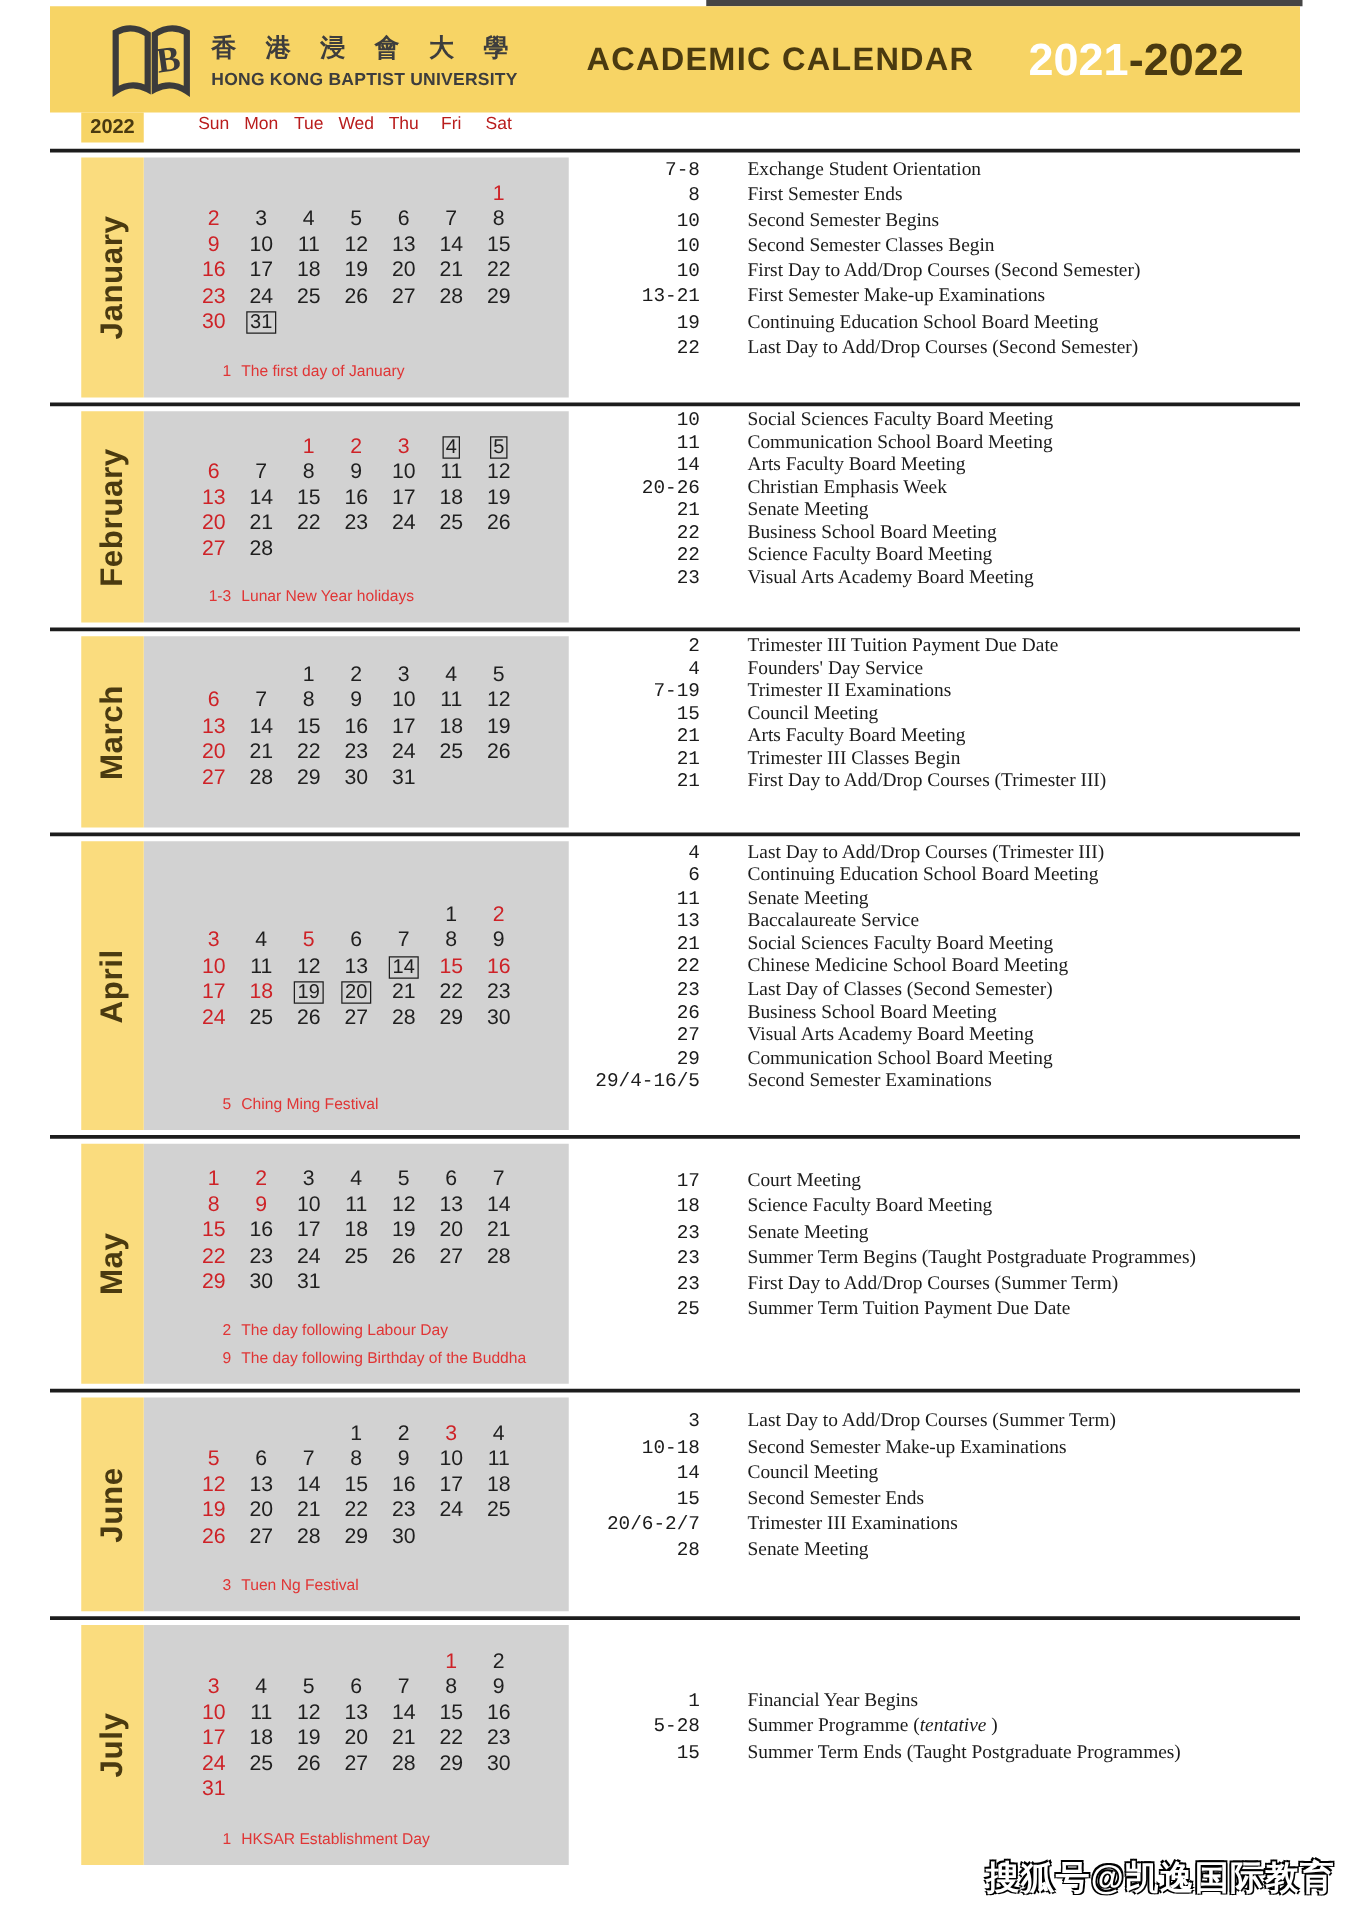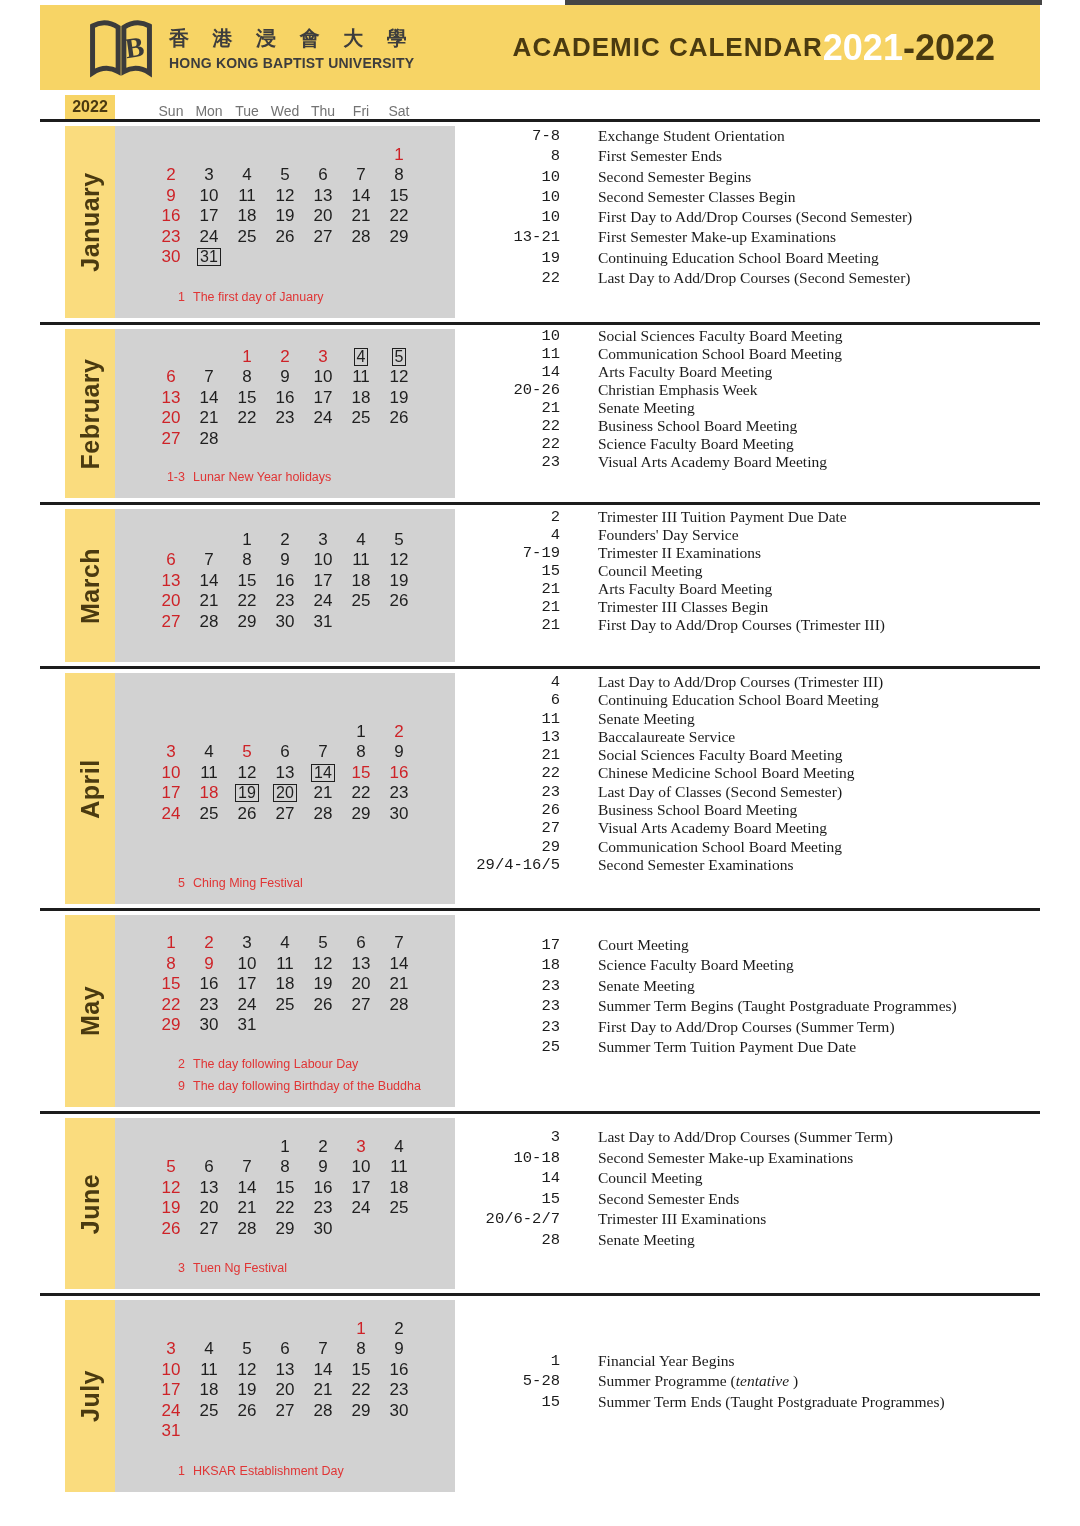--- a/index.html
+++ b/index.html
@@ -16,32 +16,32 @@
   .scan-bar{position:absolute;top:0;left:565px;width:477px;height:5px;background:#454545;}
   .content{position:absolute;left:40px;top:5px;width:1000px;}
 
   
   .band{height:85px;background:var(--header-yellow);display:flex;align-items:center;}
   .logo-wrap{display:flex;align-items:center;margin-left:45px;}
   .logo-svg{flex:0 0 auto;}
   .uni-names{margin-left:12px;}
   .uni-zh{font-size:20px;font-weight:bold;letter-spacing:9px;color:#3d3d3d;white-space:nowrap;}
   .uni-en{font-size:14px;font-weight:bold;color:#3d3d3d;margin-top:3px;letter-spacing:0.2px;white-space:nowrap;}
-  .band-title{flex:1;text-align:right;font-size:26px;font-weight:bold;color:var(--brand-brown);
+  .band-title{flex:1;text-align:center;font-size:26px;font-weight:bold;color:var(--brand-brown);
               letter-spacing:1px;padding-left:10px;white-space:nowrap;}
   .band-years{margin-right:45px;font-size:36px;font-weight:bold;white-space:nowrap;}
   .y-white{color:#ffffff;}
   .y-brown{color:var(--brand-brown);}
 
   
-  .year-row{height:32px;border-bottom:3px solid #1c1c1c;display:flex;align-items:flex-end;box-sizing:border-box;}
+  .year-row{height:32px;border-bottom:3px solid #1c1c1c;display:flex;align-items:flex-start;box-sizing:border-box;}
   .year-badge{width:50px;margin-left:25px;background:var(--header-yellow);color:var(--brand-brown);
               font-weight:bold;font-size:16px;text-align:center;height:24px;line-height:24px;}
   .weekday-row{display:flex;margin-left:37px;}
-  .wd-cell{width:38px;text-align:center;font-size:14px;color:#737373;}
+  .wd-cell{width:38px;text-align:center;font-size:14px;color:#b91c1c;}
 
   
   .month-row{display:flex;border-bottom:3px solid #1c1c1c;padding:4px 0;box-sizing:border-box;}
   .month-row:last-child{border-bottom:none;}
   .cal-panel{display:flex;margin-left:25px;width:390px;flex:0 0 auto;}
   .month-strip{width:50px;background:var(--strip-yellow);position:relative;}
   .month-label{position:absolute;left:50%;top:50%;transform:translate(-50%,-50%) rotate(-90deg);
                font-size:25px;font-weight:bold;color:var(--brand-brown);white-space:nowrap;letter-spacing:0.5px;}
   .gray-panel{width:340px;background:var(--grid-gray);display:flex;flex-direction:column;box-sizing:border-box;}
   .cal-grid{margin-top:auto;margin-bottom:auto;padding-left:37px;}
@@ -774,13 +774,14 @@
             <div class="ev">
               <span class="ev-date">15</span>
               <span class="ev-text">Summer Term Ends (Taught Postgraduate Programmes)</span>
             </div>
           </div>
   </section>
 </div>
 
   </div>
 
+  <div class="watermark">搜狐号@凯逸国际教育</div>
 </div>
 
 </body></html>

